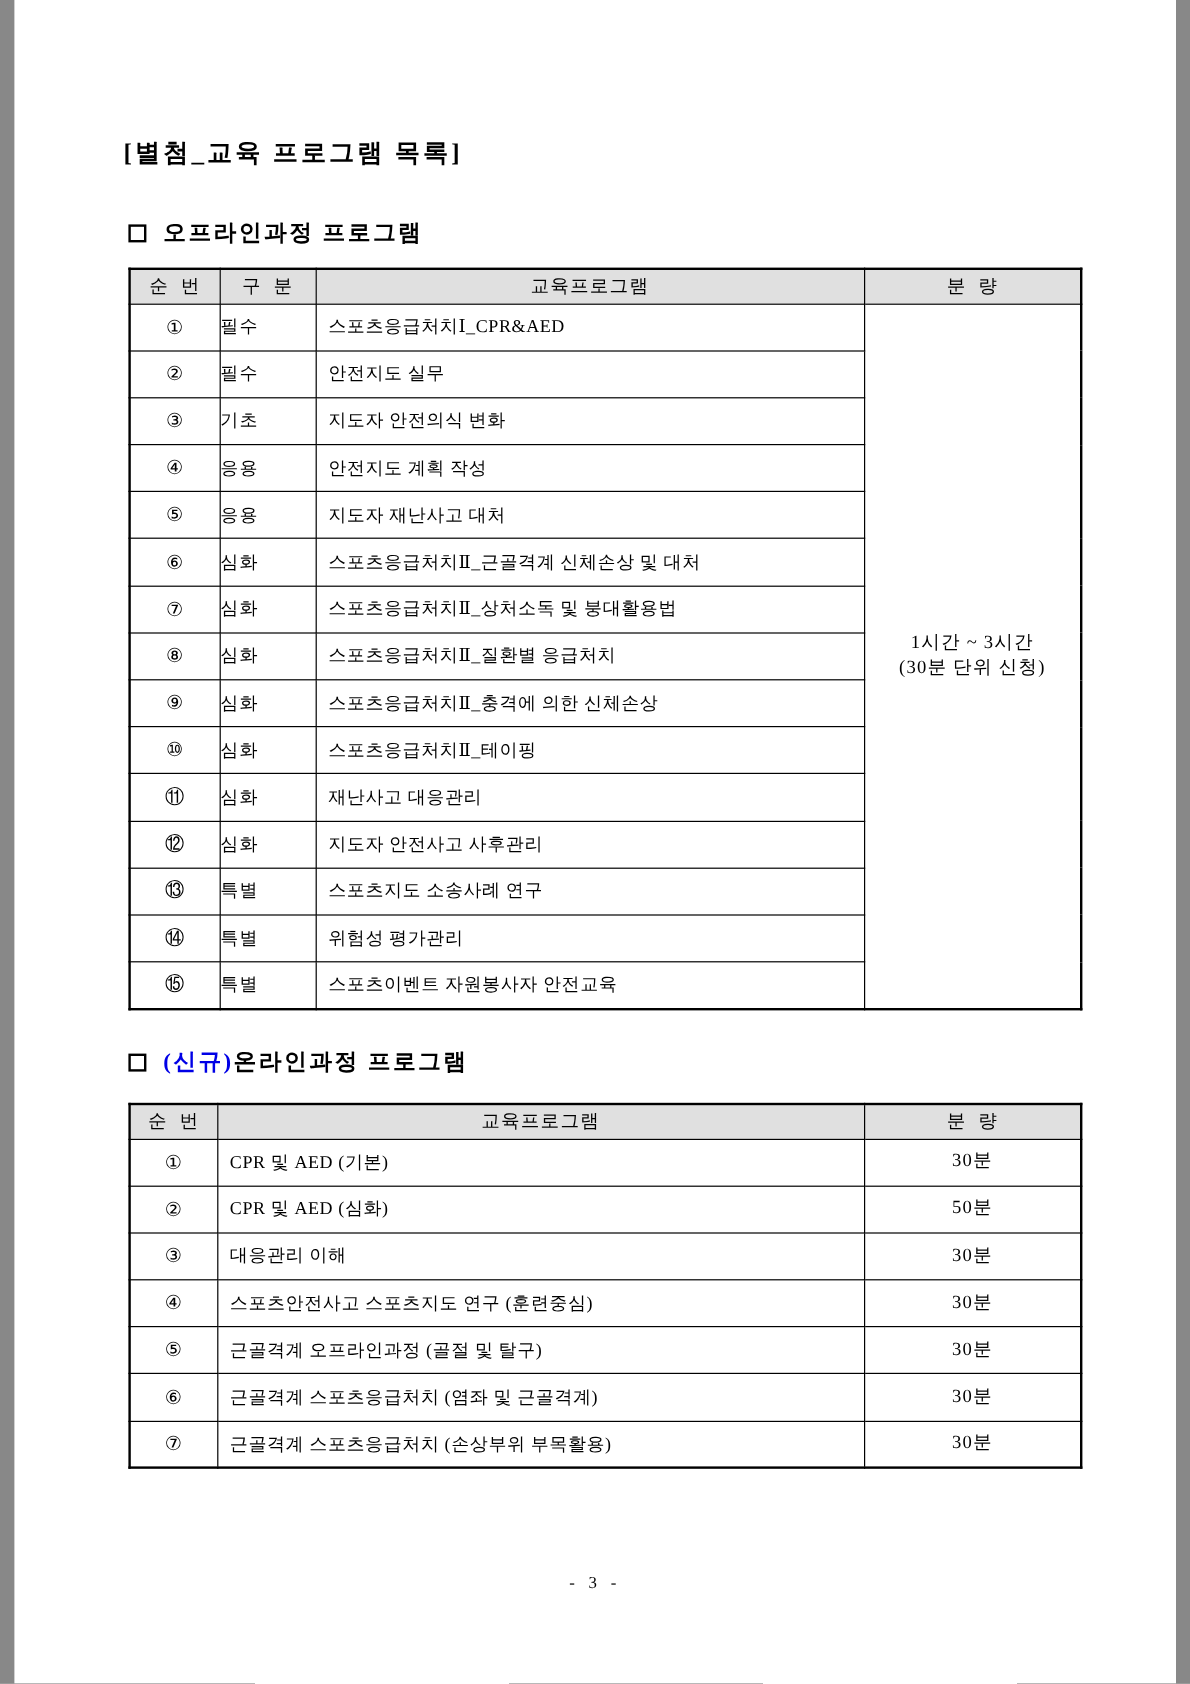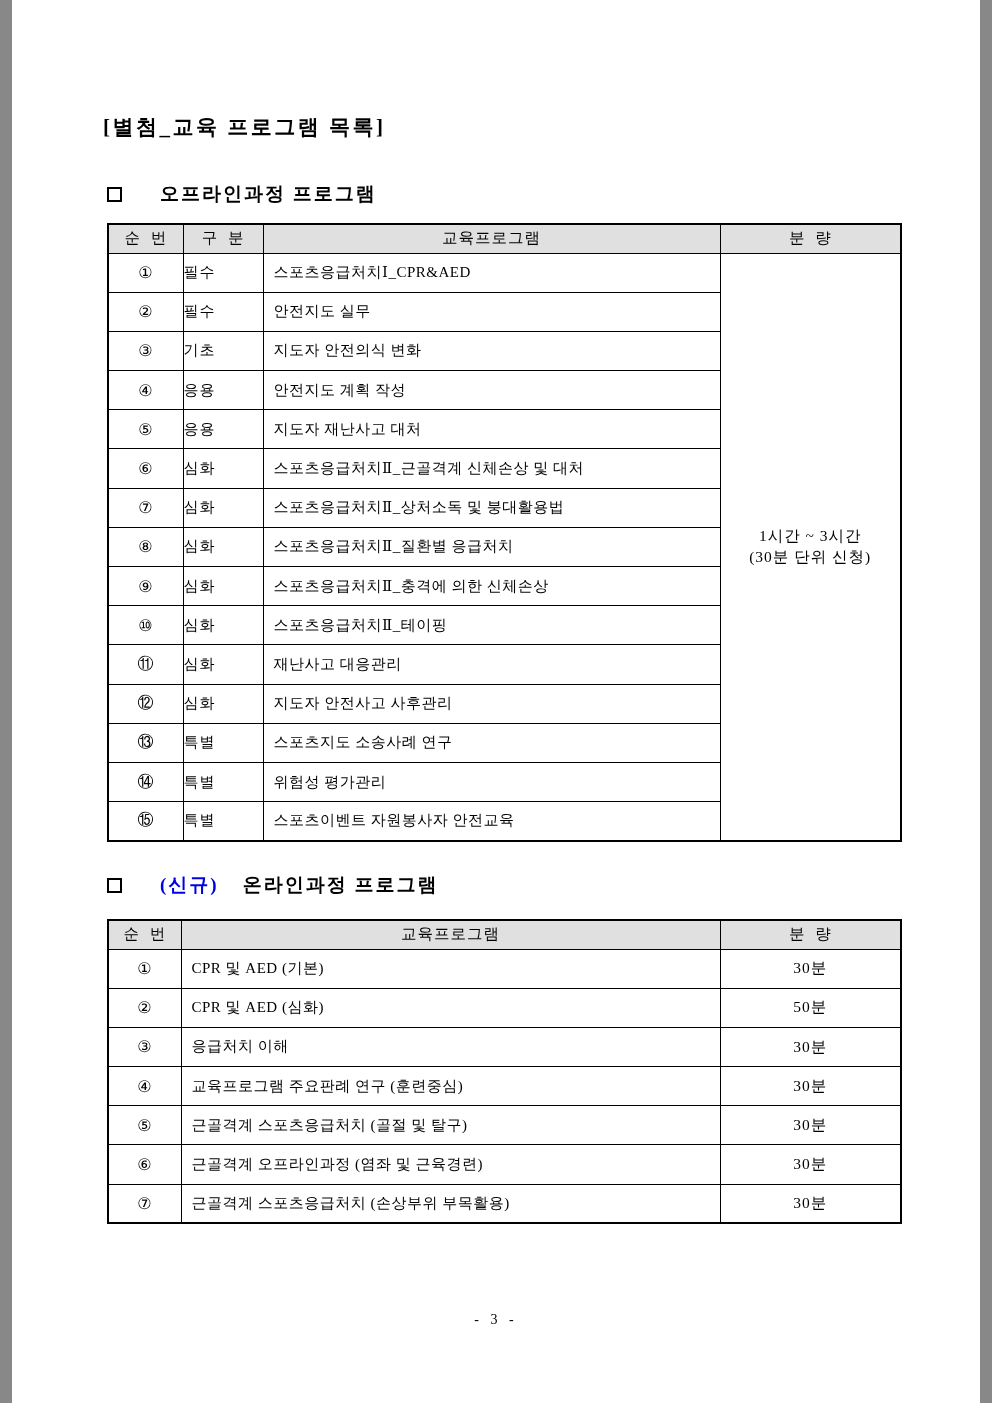--- a/index.html
+++ b/index.html
@@ -30,21 +30,20 @@
   }
   .section-head {
     position: absolute;
     left: 95px;
     font-size: 19px;
     font-weight: bold;
     letter-spacing: 2px;
     white-space: pre;
     display: flex;
     align-items: center;
-    gap: 24px;
   }
   .section-head.sec1 { top: 181px; }
   .section-head.sec2 { top: 872px; }
   .bullet {
     display: inline-block;
     width: 15px;
     height: 15px;
     border: 2.5px solid #000;
     margin-right: 14px;
     flex: 0 0 auto;
@@ -246,39 +245,39 @@
   </tr>
 
   <tr>
     <td class="c-no">②</td>
     <td class="c-prog">CPR 및 AED (심화)</td>
     <td class="c-dur">50분</td>
   </tr>
 
   <tr>
     <td class="c-no">③</td>
-    <td class="c-prog">응급처치 이해</td>
+    <td class="c-prog">대응관리 이해</td>
     <td class="c-dur">30분</td>
   </tr>
 
   <tr>
     <td class="c-no">④</td>
-    <td class="c-prog">교육프로그램 주요판례 연구 (훈련중심)</td>
+    <td class="c-prog">스포츠안전사고 스포츠지도 연구 (훈련중심)</td>
     <td class="c-dur">30분</td>
   </tr>
 
   <tr>
     <td class="c-no">⑤</td>
-    <td class="c-prog">근골격계 스포츠응급처치 (골절 및 탈구)</td>
+    <td class="c-prog">근골격계 오프라인과정 (골절 및 탈구)</td>
     <td class="c-dur">30분</td>
   </tr>
 
   <tr>
     <td class="c-no">⑥</td>
-    <td class="c-prog">근골격계 오프라인과정 (염좌 및 근육경련)</td>
+    <td class="c-prog">근골격계 스포츠응급처치 (염좌 및 근골격계)</td>
     <td class="c-dur">30분</td>
   </tr>
 
   <tr>
     <td class="c-no">⑦</td>
     <td class="c-prog">근골격계 스포츠응급처치 (손상부위 부목활용)</td>
     <td class="c-dur">30분</td>
   </tr>
 </tbody>
   </table>

